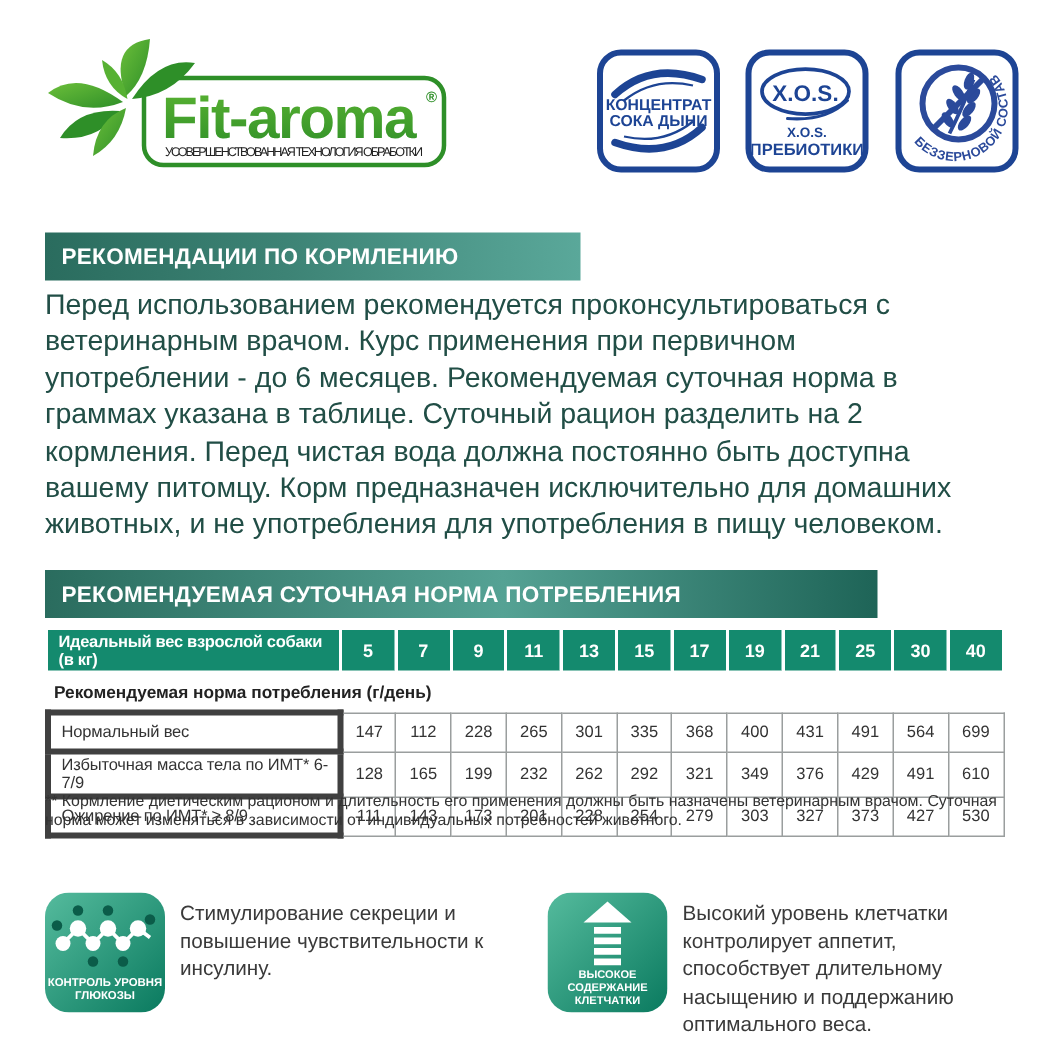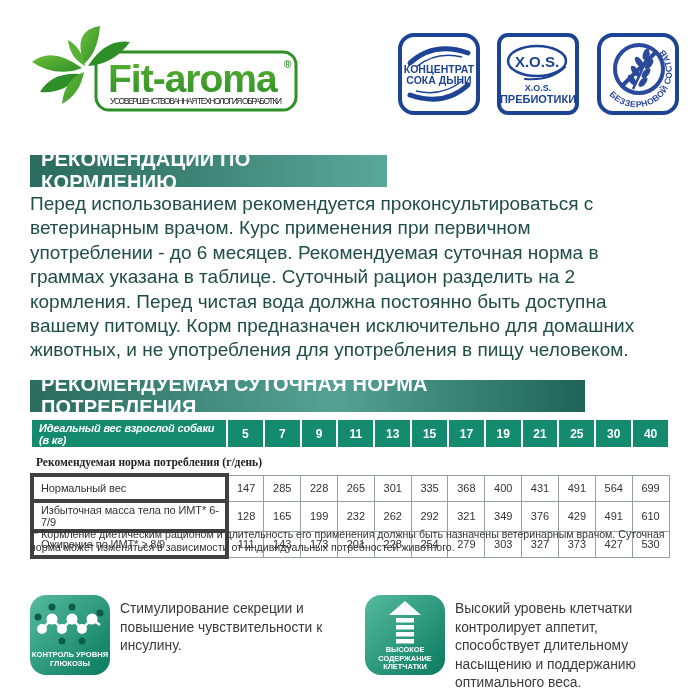--- a/index.html
+++ b/index.html
@@ -7,43 +7,43 @@
   .page{position:relative;width:700px;height:700px;background:#fff;overflow:hidden;}
 
   
   .logo{position:absolute;left:22px;top:20px;width:285px;height:105px;}
 
   
   .badge{position:absolute;top:33px;width:74px;height:74px;border:4px solid #1d4494;
          border-radius:16px;background:#fff;display:flex;align-items:center;justify-content:center;}
   .badge svg{position:absolute;left:0;top:0;}
   .b1{left:398px;}
-  .b2{left:497px;border-radius:11px;}
+  .b2{left:497px;}
   .b3{left:597px;}
 
   
   .bar{position:absolute;left:30px;height:32px;display:flex;align-items:center;
-       color:#fff;font-weight:bold;font-size:20px;padding-left:11px;box-sizing:border-box;
+       color:#fff;font-weight:bold;font-size:15px;padding-left:11px;box-sizing:border-box;
        letter-spacing:0.2px;}
   .bar1{top:155px;width:357px;background:linear-gradient(90deg,#2a6c5e 0%,#3d8375 45%,#5aa89a 100%);}
   .bar2{top:380px;width:555px;background:linear-gradient(90deg,#2a6c5e 0%,#55a294 55%,#1e6457 100%);}
 
   
   .paragraph{position:absolute;left:30px;top:192px;color:#214e46;font-size:19px;line-height:24.4px;}
   .paragraph div{white-space:nowrap;}
 
   
   .tbl-wrap{position:absolute;left:30px;top:420px;width:640px;}
   table{border-collapse:collapse;width:640px;table-layout:fixed;font-size:11.5px;color:#333;}
   td{overflow:hidden;}
   .hl{background:#148a6e;color:#fff;font-weight:bold;height:25px;padding-left:7px;
-      font-size:11px;letter-spacing:-0.2px;border-right:2px solid #fff;font-style:italic;}
+      font-size:11px;letter-spacing:-0.2px;border-right:2px solid #fff;}
   .wh{background:#148a6e;color:#fff;font-weight:bold;text-align:center;height:25px;
       border-right:2px solid #fff;font-size:12px;}
-  .sub td{font-weight:bold;height:21px;padding-left:4px;font-size:11.5px;color:#222;border:none;font-family:Liberation Serif, serif;}
+  .sub td{font-weight:bold;height:21px;padding-left:4px;font-size:11.5px;color:#222;border:none;}
   .gaprow td{height:3px;border:none;padding:0;}
   .rl{border:4px solid #404040;padding-left:7px;height:20px;font-size:11px;letter-spacing:-0.1px;}
   .rv{border:1px solid #9a9e9e;text-align:center;height:20px;font-size:11px;}
 
   
   .footnotes{position:absolute;left:30px;top:528px;width:644px;color:#333;font-size:10.6px;line-height:12.6px;}
   .footnotes .f1{margin-bottom:1px;}
 
   
   .feature-icon{position:absolute;width:80px;height:80px;}
@@ -174,21 +174,21 @@
           </tr>
         <tr class="gaprow">
             <td colspan="13"></td>
           </tr>
         <tr class="sub">
           <td colspan="13">Рекомендуемая норма потребления (г/день)</td>
         </tr>
       <tr>
             <td class="rl">Нормальный вес</td>
             <td class="rv">147</td>
-            <td class="rv">285</td>
+            <td class="rv">112</td>
             <td class="rv">228</td>
             <td class="rv">265</td>
             <td class="rv">301</td>
             <td class="rv">335</td>
             <td class="rv">368</td>
             <td class="rv">400</td>
             <td class="rv">431</td>
             <td class="rv">491</td>
             <td class="rv">564</td>
             <td class="rv">699</td>

